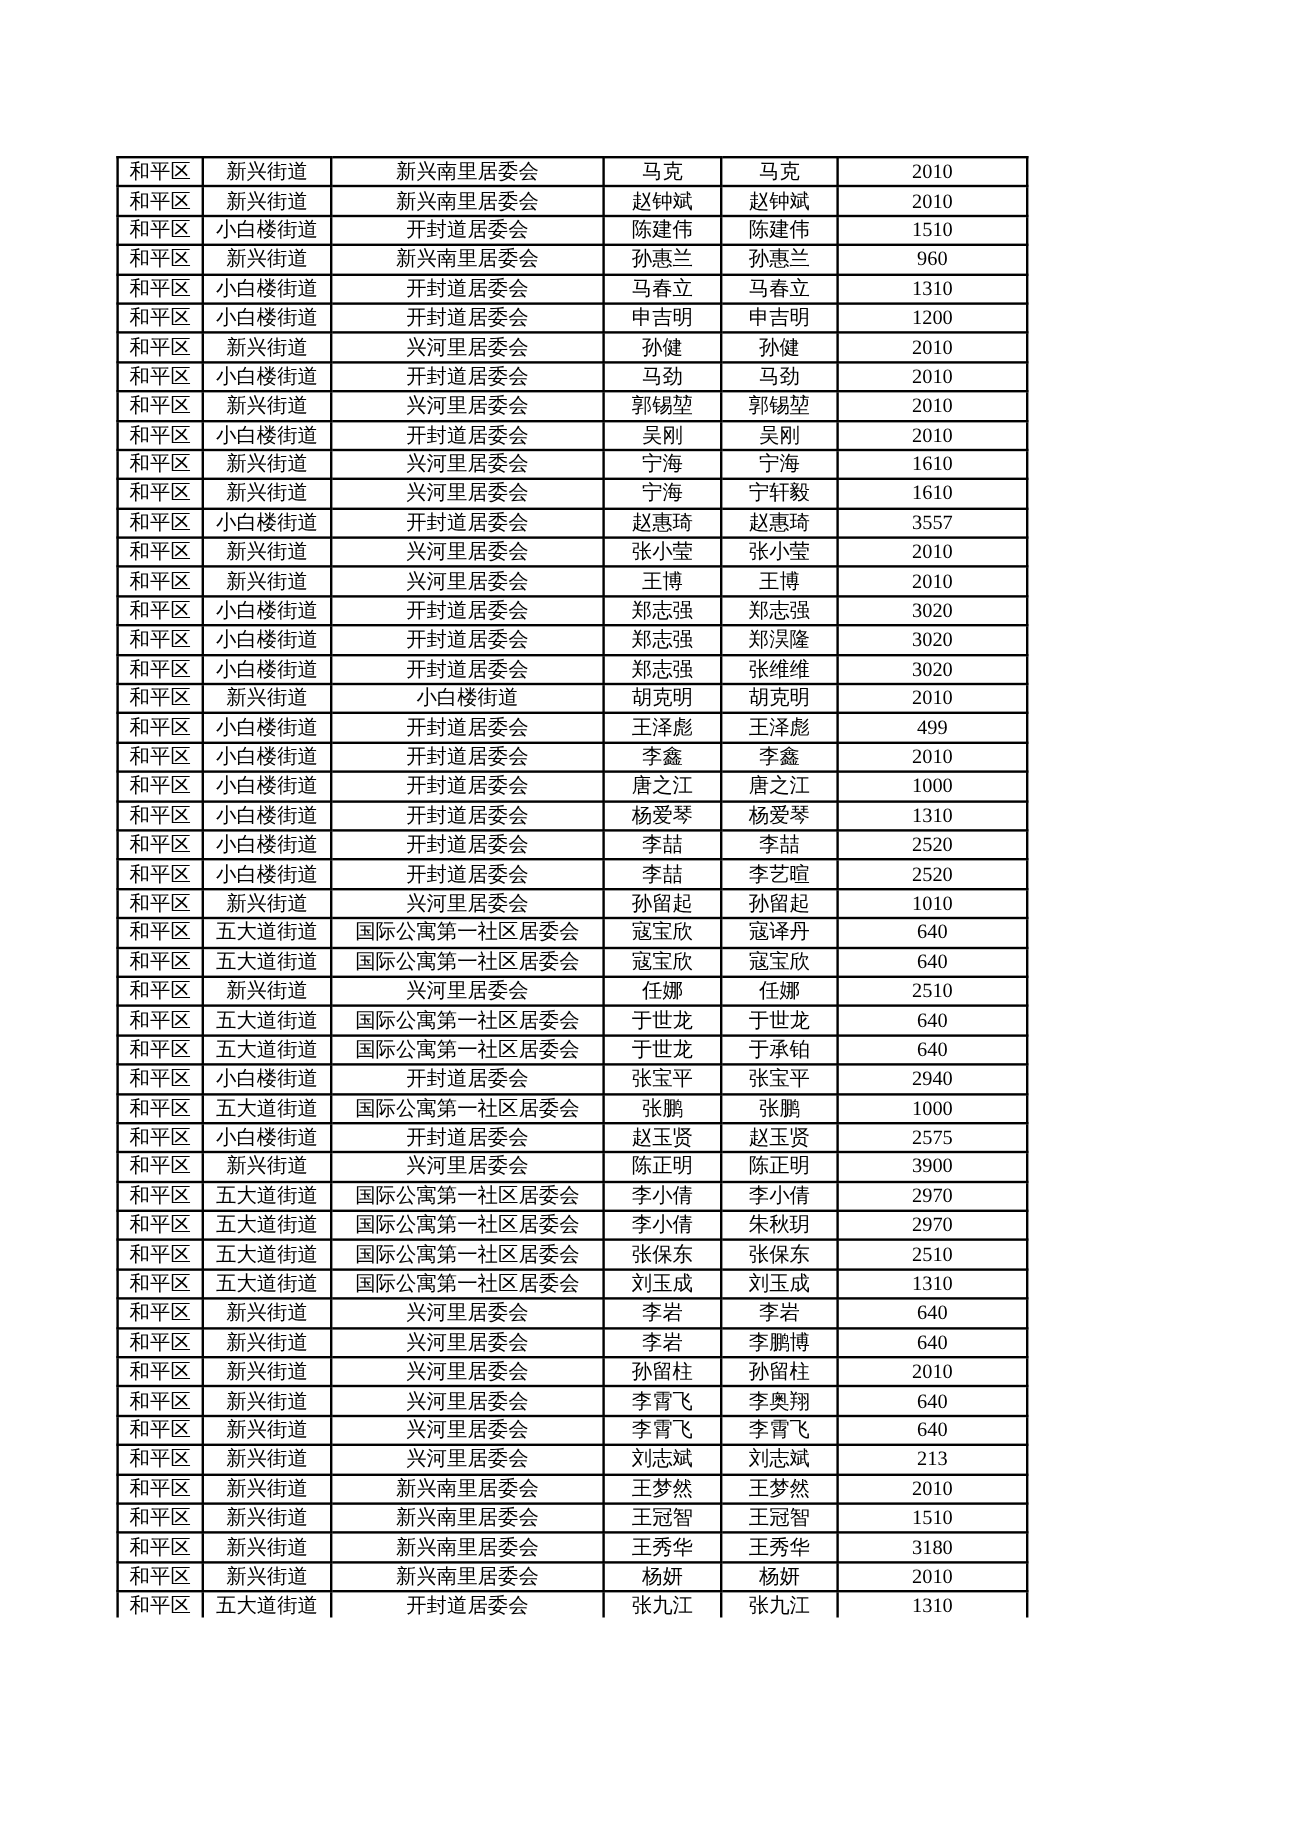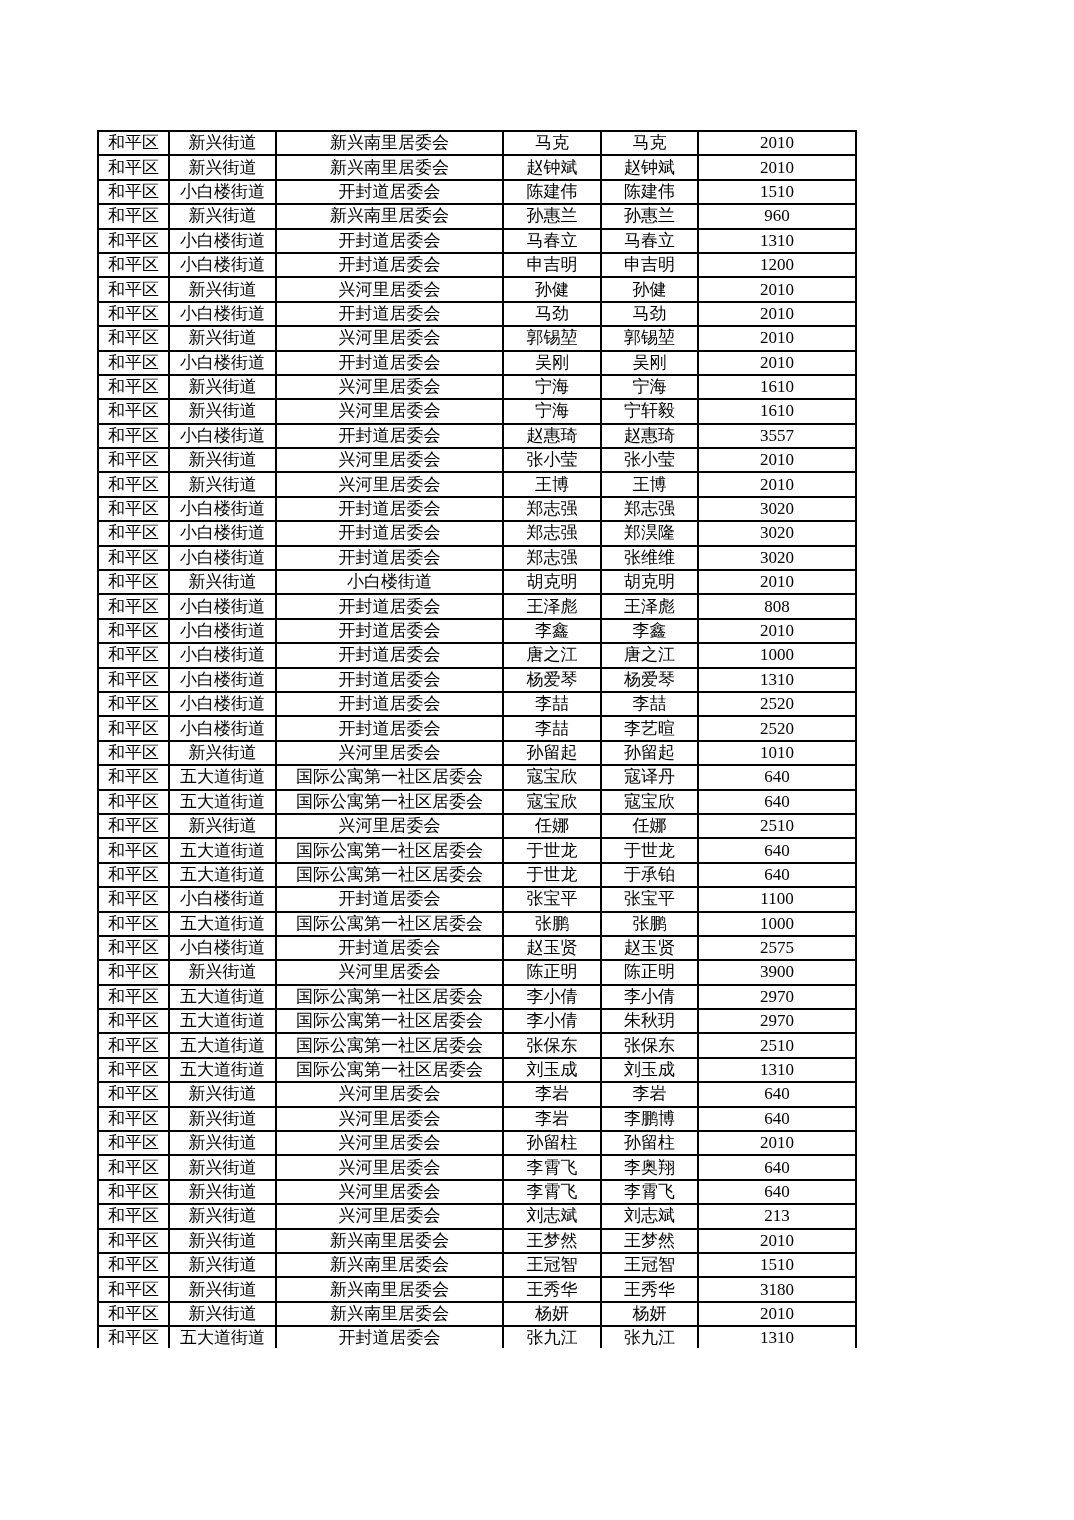--- a/index.html
+++ b/index.html
@@ -211,21 +211,21 @@
           <td>胡克明</td>
           <td>胡克明</td>
           <td>2010</td>
         </tr>
         <tr>
           <td>和平区</td>
           <td>小白楼街道</td>
           <td>开封道居委会</td>
           <td>王泽彪</td>
           <td>王泽彪</td>
-          <td>808</td>
+          <td>499</td>
         </tr>
         <tr>
           <td>和平区</td>
           <td>小白楼街道</td>
           <td>开封道居委会</td>
           <td>李鑫</td>
           <td>李鑫</td>
           <td>2010</td>
         </tr>
         <tr>
@@ -307,21 +307,21 @@
           <td>于世龙</td>
           <td>于承铂</td>
           <td>640</td>
         </tr>
         <tr>
           <td>和平区</td>
           <td>小白楼街道</td>
           <td>开封道居委会</td>
           <td>张宝平</td>
           <td>张宝平</td>
-          <td>1100</td>
+          <td>2940</td>
         </tr>
         <tr>
           <td>和平区</td>
           <td>五大道街道</td>
           <td>国际公寓第一社区居委会</td>
           <td>张鹏</td>
           <td>张鹏</td>
           <td>1000</td>
         </tr>
         <tr>

